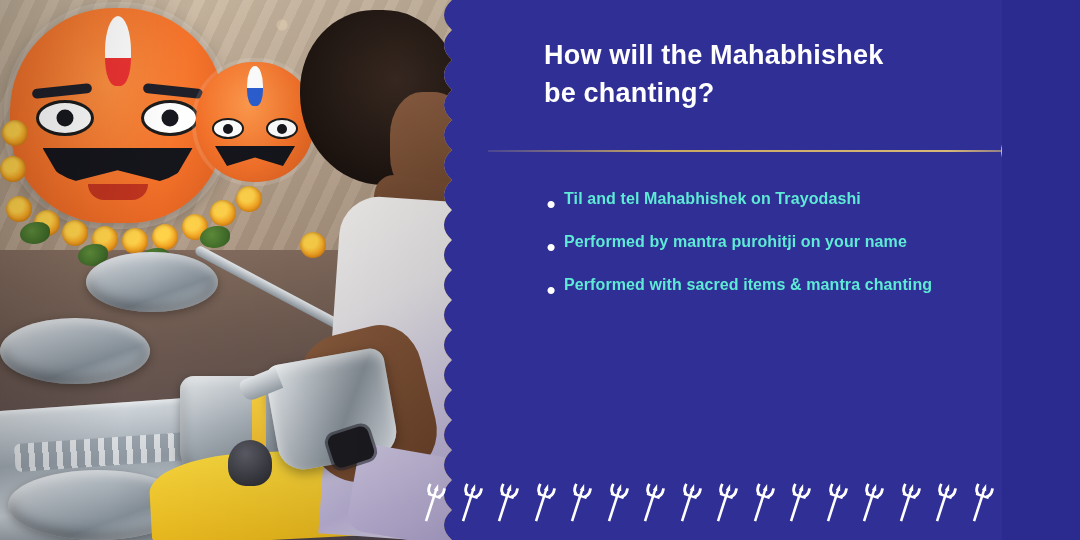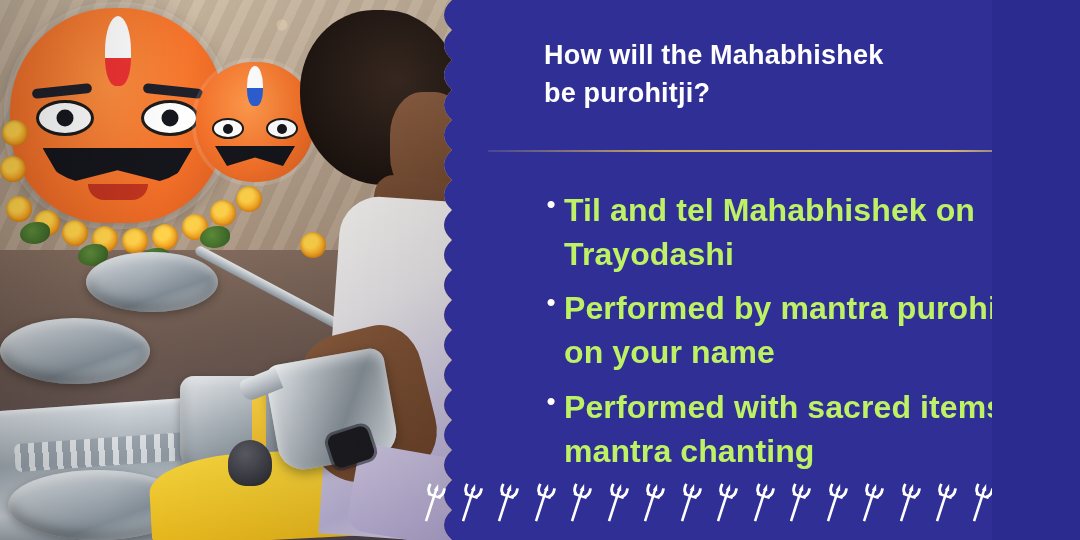--- a/index.html
+++ b/index.html
@@ -12,20 +12,21 @@
     overflow: hidden;
     font-family: "Liberation Sans", sans-serif;
     background: #2a2a8f;
   }
   .slide {
     position: relative;
     width: 992px;
     height: 540px;
     background: #2f2f96;
     overflow: hidden;
+    padding-left: 10px;
   }
 
   
   .photo {
     position: absolute;
     left: 0;
     top: 0;
     width: 470px;
     height: 540px;
     overflow: hidden;
@@ -293,22 +294,22 @@
   }
   .bullet .dot {
     color: #ffffff;
     font-size: 26px;
     line-height: 33px;
     width: 26px;
     flex: 0 0 26px;
     text-align: center;
   }
   .bullet .btext {
-    color: #bef264;
-    font-size: 32px;
+    color: #5eead4;
+    font-size: 16px;
     font-weight: bold;
     line-height: 1.38;
     letter-spacing: .1px;
   }
   
   .trident-strip {
     position: absolute;
     left: 420px;
     bottom: 14px;
     width: 645px;
@@ -400,21 +401,21 @@
     <g clip-path="url(#scallopClip)">
       <rect x="0" y="0" width="130" height="540" fill="#f6c445"></rect>
       <rect x="44" y="0" width="86" height="540" fill="#2f2f96"></rect>
     </g>
   </svg>
 
   <div class="content">
 
     <div class="title">
       <div>How will the Mahabhishek</div>
-      <div>be purohitji?</div>
+      <div>be chanting?</div>
     </div>
 
     <div class="rule-wrap"></div>
 
     <svg class="mandala" viewBox="0 0 64 64">
       <g fill="none" stroke="#d8b877" stroke-width="1.3">
         <circle cx="32" cy="32" r="6"></circle>
         <circle cx="32" cy="32" r="13"></circle>
         <circle cx="32" cy="32" r="20"></circle>
         <ellipse cx="32" cy="32" rx="20" ry="9"></ellipse>

